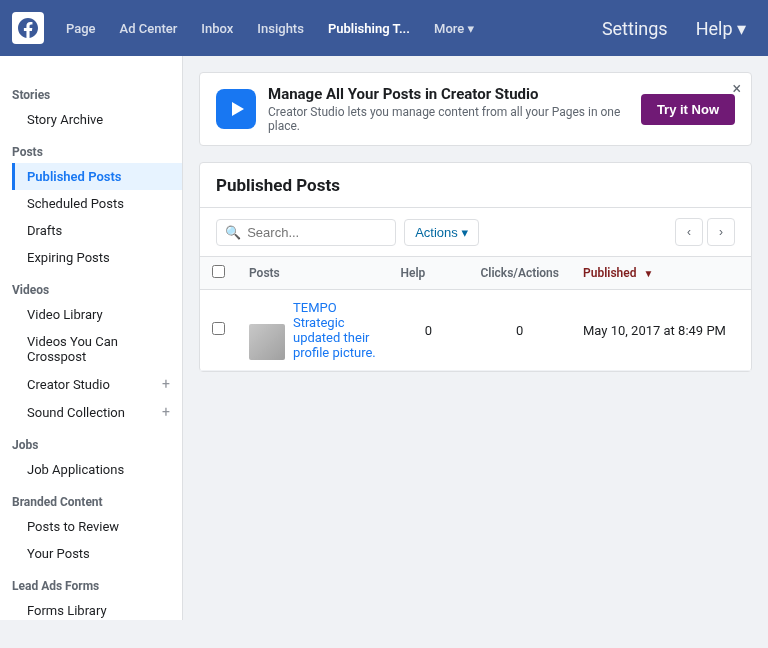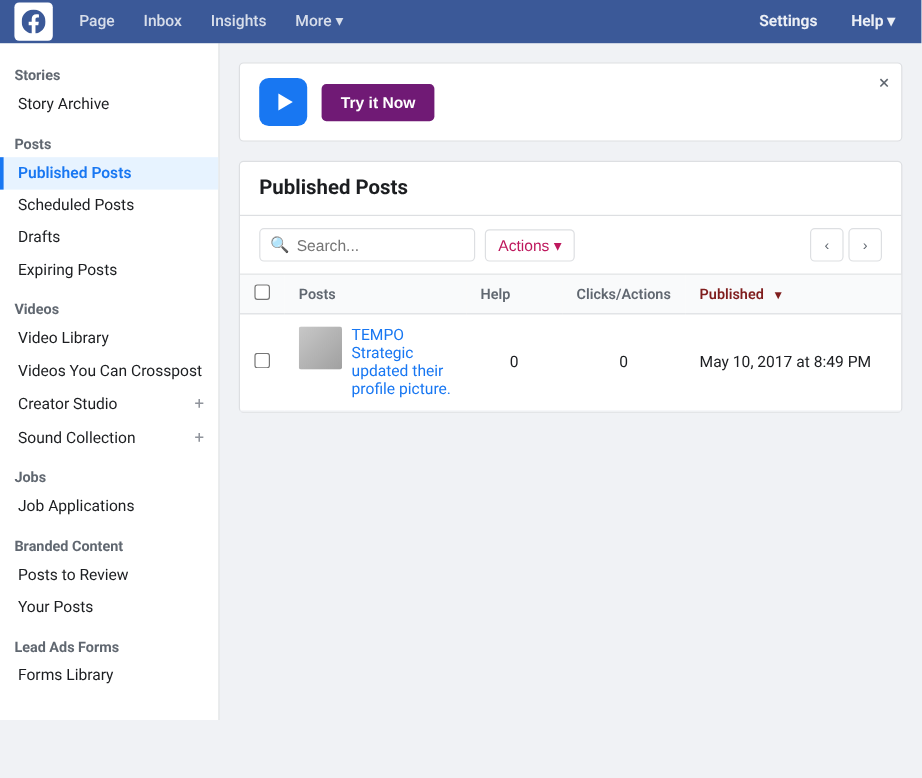--- a/index.html
+++ b/index.html
@@ -1,21 +1,21 @@
 <!DOCTYPE html>
 <html><head>
   <meta charset="utf-8">
   <style>
     * { box-sizing: border-box; margin: 0; padding: 0; }
     body { font-family: -apple-system, BlinkMacSystemFont, 'Segoe UI', Roboto, sans-serif; font-size: 13px; background: #f0f2f5; color: #1c1e21; }
 
     
     .top-nav {
       background: #3b5998;
-      height: 36px;
+      height: 56px;
       display: flex;
       align-items: center;
       padding: 0 12px;
       color: white;
       position: relative;
       z-index: 100;
     }
     .top-nav-left { display: flex; align-items: center; gap: 4px; flex: 1; }
     .top-nav-logo { width: 32px; height: 32px; background: white; border-radius: 4px; display: flex; align-items: center; justify-content: center; margin-right: 8px; }
     .top-nav-logo svg { width: 20px; height: 20px; }
@@ -27,22 +27,22 @@
       font-weight: 500;
       border-radius: 4px;
       white-space: nowrap;
     }
     .nav-tab.active { color: white; font-weight: 600; }
     .top-nav-right { display: flex; align-items: center; gap: 8px; }
     .nav-right-btn {
       padding: 6px 10px;
       color: rgba(255,255,255,0.9);
       cursor: pointer;
-      font-size: 13px;
-      font-weight: 700;
+      font-size: 18px;
+      font-weight: 400;
       border-radius: 4px;
     }
     .notif-badge {
       background: #fa3e3e;
       color: white;
       border-radius: 50%;
       width: 16px;
       height: 16px;
       font-size: 10px;
       display: inline-flex;
@@ -55,38 +55,39 @@
     
     .layout { display: flex; height: calc(100vh - 84px); }
 
     
     .sidebar {
       width: 183px;
       background: white;
       border-right: 1px solid #dddfe2;
       overflow-y: auto;
       flex-shrink: 0;
-      padding: 8px 0;
+      padding: 20px 0;
     }
     .sidebar-section-title {
       font-size: 12px;
       font-weight: 700;
       color: #606770;
       padding: 12px 12px 4px 12px;
       text-transform: none;
     }
     .sidebar-item {
       padding: 6px 12px;
       font-size: 13px;
       color: #1c1e21;
       cursor: pointer;
       display: flex;
       align-items: center;
       gap: 6px;
       border-left: 3px solid transparent;
+      margin-left: 12px;
     }
     .sidebar-item.active { color: #1877f2; background: #e7f3ff; border-left-color: #1877f2; font-weight: 600; }
     .sidebar-item .plus-icon {
       margin-left: auto;
       color: #90949c;
       font-size: 14px;
     }
 
     
     .main { flex: 1; overflow-y: auto; padding: 16px; }
@@ -186,21 +187,21 @@
       color: #0369a1;
       width: 140px;
     }
     .search-icon { color: #90949c; font-size: 13px; }
     .actions-btn {
       border: 1px solid #dddfe2;
       background: white;
       border-radius: 4px;
       padding: 5px 10px;
       font-size: 13px;
-      color: #be185d;
+      color: #0369a1;
       cursor: pointer;
       display: flex;
       align-items: center;
       gap: 4px;
     }
     .table-nav { display: flex; align-items: center; gap: 4px; }
     .table-nav-btn {
       border: 1px solid #dddfe2;
       background: white;
       border-radius: 4px;
@@ -227,21 +228,21 @@
     }
     .table th.sortable { cursor: pointer; color: #7f1d1d; }
     .table td {
       padding: 10px 12px;
       font-size: 13px;
       color: #1c1e21;
       border-bottom: 1px solid #f0f2f5;
       vertical-align: middle;
     }
     .checkbox-cell { width: 32px; }
-    .post-cell { display: flex; align-items: flex-start; gap: 8px; }
+    .post-cell { display: flex; align-items: flex-end; gap: 8px; }
     .post-thumb {
       width: 36px;
       height: 36px;
       background: #ddd;
       border-radius: 2px;
       flex-shrink: 0;
       overflow: hidden;
       display: flex;
       align-items: center;
       justify-content: center;
@@ -257,22 +258,24 @@
 <body>
 
 <nav class="top-nav">
   <div class="top-nav-left">
     <div class="top-nav-logo">
       <svg viewBox="0 0 24 24" fill="#3b5998">
           <path d="M24 12.073C24 5.405 18.627 0 12 0S0 5.405 0 12.073C0 18.1 4.388 23.094 10.125 24v-8.437H7.078v-3.49h3.047V9.41c0-3.025 1.792-4.697 4.533-4.697 1.312 0 2.686.236 2.686.236v2.97h-1.513c-1.491 0-1.956.93-1.956 1.886v2.267h3.328l-.532 3.49h-2.796V24C19.612 23.094 24 18.1 24 12.073z"></path>
         </svg>
     </div>
     <div class="nav-tab">Page</div>
+    <div class="nav-tab">Ad Center</div>
     <div class="nav-tab">Inbox</div>
     <div class="nav-tab">Insights</div>
+    <div class="nav-tab active">Publishing T...</div>
     <div class="nav-tab">More ▾</div>
   </div>
   <div class="top-nav-right">
     <div class="nav-right-btn">Settings</div>
     <div class="nav-right-btn">Help ▾</div>
   </div>
 </nav>
 
 <div class="layout">
 
@@ -312,20 +315,24 @@
 
   </aside>
 
   <main class="main">
 
     <div class="banner">
       <div class="banner-icon">
         <svg width="24" height="24" viewBox="0 0 24 24" fill="white">
           <polygon points="8,5 20,12 8,19" fill="white"></polygon>
         </svg>
+      </div>
+      <div class="banner-text">
+        <div class="banner-title">Manage All Your Posts in Creator Studio</div>
+        <div class="banner-sub">Creator Studio lets you manage content from all your Pages in one place.</div>
       </div>
       <button class="banner-btn">Try it Now</button>
       <span class="banner-close">×</span>
     </div>
 
     <div class="panel">
       <div class="panel-header">
         <h2 class="panel-title">Published Posts</h2>
       </div>
 

